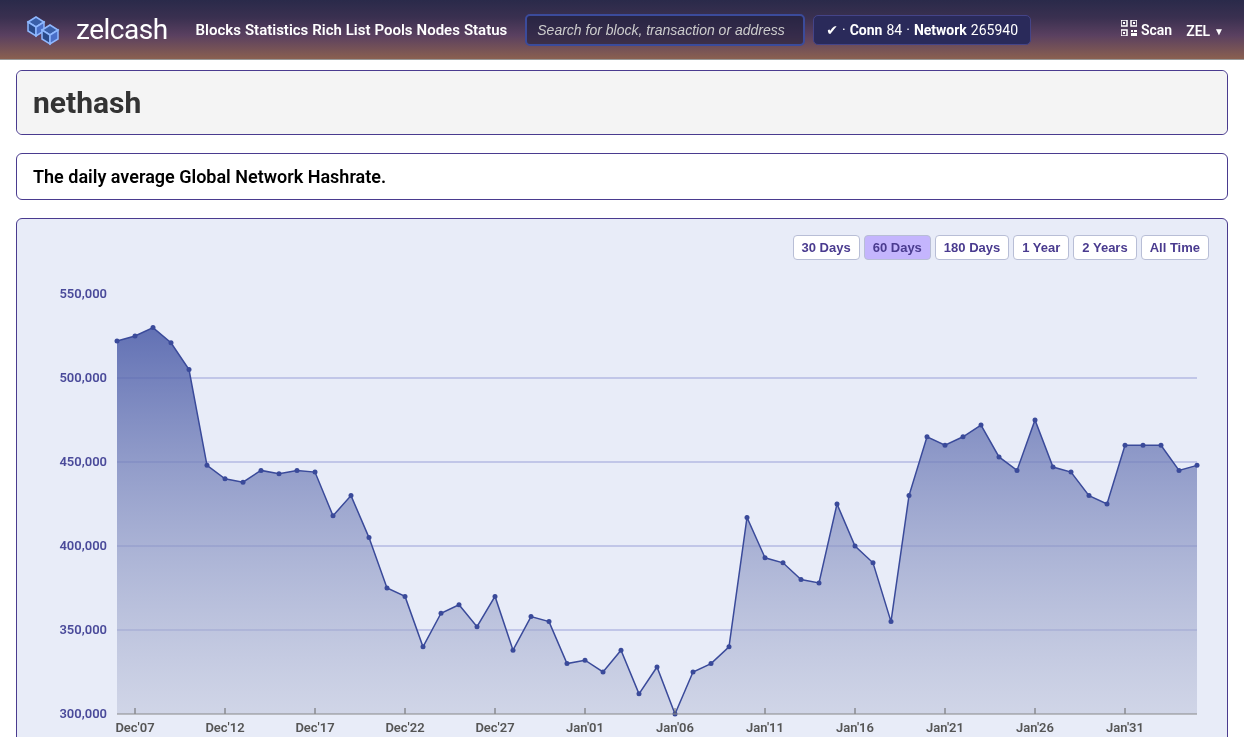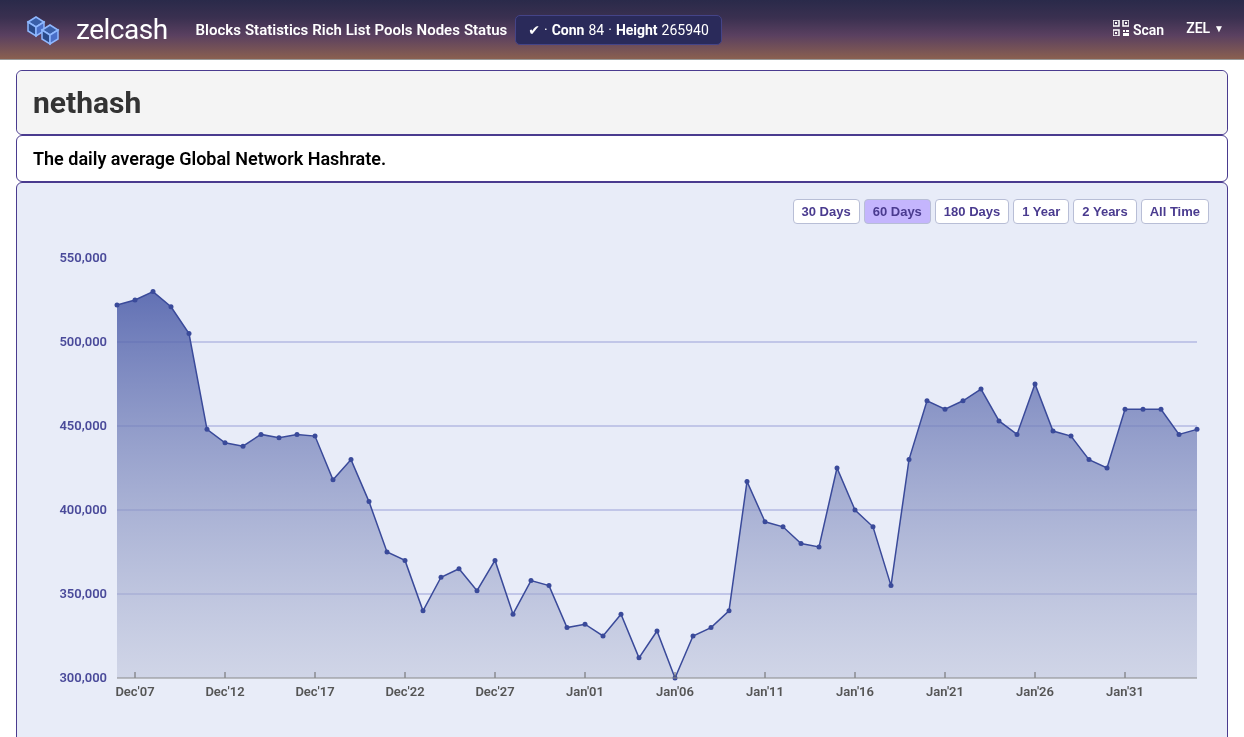--- a/index.html
+++ b/index.html
@@ -34,29 +34,29 @@
   .status-pill {
     background: #2a2a5a;
     border: 1px solid #444488;
     border-radius: 5px;
     color: #fff;
     padding: 6px 12px;
     font-size: 14px;
     display: flex; align-items: center; gap: 4px;
   }
   .status-pill .check { color: #fff; }
-  .nav-right { display: flex; align-items: flex-start; gap: 22px; margin-left: auto; color: #fff; font-weight: 600; font-size: 14px;}
+  .nav-right { display: flex; align-items: flex-end; gap: 14px; margin-left: auto; color: #fff; font-weight: 600; font-size: 14px;}
   .scan, .currency-dd { display: flex; align-items: center; gap: 4px; cursor: pointer; }
   .caret { font-size: 10px; }
   
   .container { padding: 10px 16px; }
   .panel {
     border: 1px solid #4a3b8f;
     border-radius: 6px;
-    margin-bottom: 0;
+    margin-bottom: 18px;
   }
   .panel-title {
     background: #f4f4f4;
     padding: 14px 16px;
     font-size: 30px;
     font-weight: 700;
     color: #333;
     border-radius: 6px;
   }
   .panel-body {
@@ -115,27 +115,28 @@
     <span class="logo-text">zelcash</span>
   </div>
   <div class="nav-links">
     <a class="nav-link">Blocks</a>
     <a class="nav-link">Statistics</a>
     <a class="nav-link">Rich List</a>
     <a class="nav-link">Pools</a>
     <a class="nav-link">Nodes</a>
     <a class="nav-link">Status</a>
   </div>
+  <input class="search-input" placeholder="Search for block, transaction or address" style="">
   <div class="status-pill">
     <span class="check">✔</span>
     <span>·</span>
     <b>Conn</b>
     <span>84</span>
     <span>·</span>
-    <b>Height</b>
+    <b>Network</b>
     <span>265940</span>
   </div>
   <div class="nav-right">
     <div class="scan">
       <span>
         <svg width="16" height="16" viewBox="0 0 16 16" fill="#fff">
           <rect x="0" y="0" width="6" height="6" fill="none" stroke="#fff" stroke-width="1.5"></rect>
             <rect x="2" y="2" width="2" height="2"></rect>
           <rect x="10" y="0" width="6" height="6" fill="none" stroke="#fff" stroke-width="1.5"></rect>
             <rect x="12" y="2" width="2" height="2"></rect>

